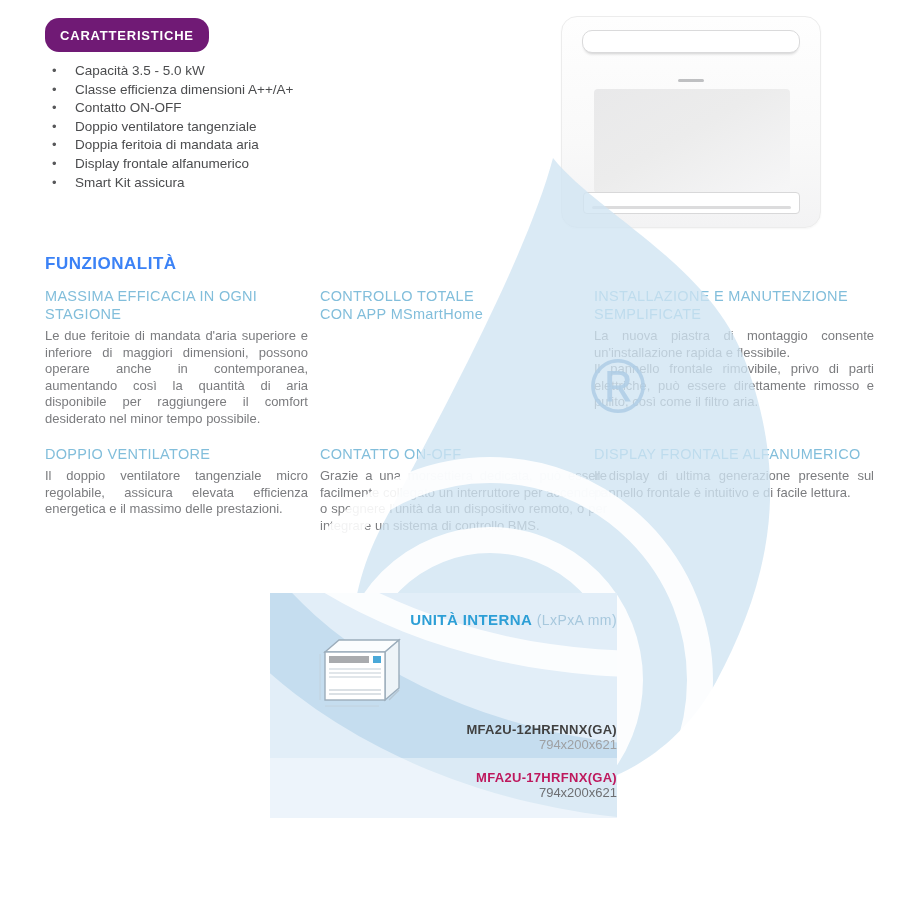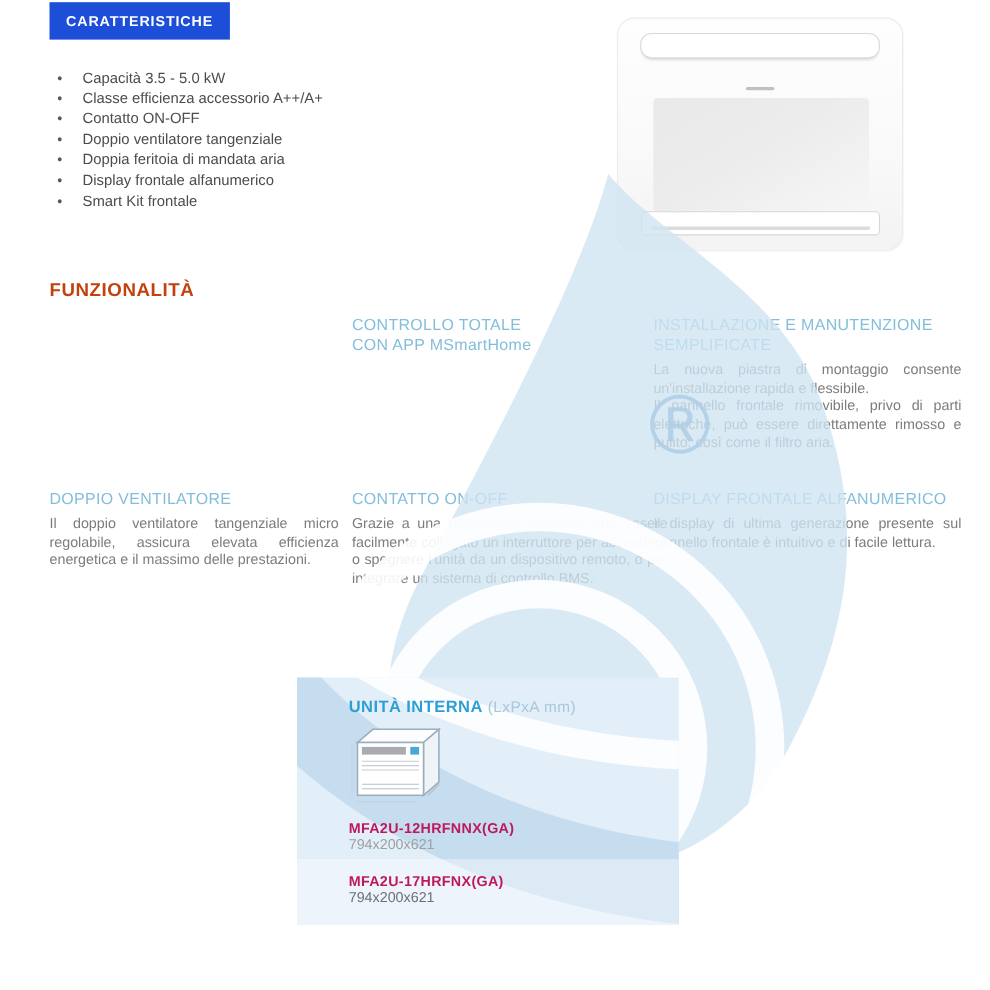--- a/index.html
+++ b/index.html
@@ -4,24 +4,25 @@
 <style>
   html,body{margin:0;padding:0;background:#ffffff;}
   .page{
     position:relative;width:900px;height:900px;overflow:hidden;
     background:#ffffff;
     font-family:"Liberation Sans", sans-serif;
     -webkit-font-smoothing:antialiased;
   }
   
   .badge{
-    position:absolute;left:45px;top:2px;
-    background:#1d4ed8;color:#ffffff;
+    position:absolute;left:45px;top:18px;
+    background:#701a75;color:#ffffff;
     font-size:13px;font-weight:bold;letter-spacing:.8px;
     padding:10px 15px 9px 15px;
+    border-radius:14px;
   }
   
   .features{
     position:absolute;left:52px;top:64px;width:480px;
     list-style:none;margin:0;padding:0;
   }
   .features li{
     display:flex;align-items:flex-start;
     font-size:13.5px;color:#4b4c4e;line-height:14px;
     margin-bottom:4.6px;
@@ -55,21 +56,21 @@
     position:absolute;left:21px;bottom:13px;width:215px;height:20px;
     background:#ffffff;border:1px solid #d8d8d9;border-radius:4px;
   }
   .product .vent-bottom .slot{
     position:absolute;left:8px;right:8px;bottom:4px;height:3px;
     background:#dcdcdd;border-radius:2px;
   }
   
   .funz-title{
     position:absolute;left:45px;top:254px;
-    font-size:17px;font-weight:bold;color:#c2410c;letter-spacing:.5px;
+    font-size:17px;font-weight:bold;color:#3b82f6;letter-spacing:.5px;
   }
   .section{position:absolute;}
   .section h3{
     margin:0 0 5px 0;
     font-size:14.5px;font-weight:normal;color:#82bedb;
     letter-spacing:.3px;line-height:18px;white-space:pre-line;
   }
   .section p{
     margin:0;font-size:13px;color:#7b7c7f;line-height:16.5px;
     text-align:justify;white-space:pre-line;
@@ -80,22 +81,22 @@
   .s4{left:45px;top:445px;width:263px;}
   .s5{left:320px;top:445px;width:287px;}
   .s6{left:594px;top:445px;width:280px;}
   
   .watermark{
     position:absolute;left:0;top:0;width:900px;height:900px;
     z-index:2;pointer-events:none;
   }
   
   .panel{
-    position:absolute;left:270px;top:616px;width:347px;height:225px;
-    background:#e2eef8;overflow:hidden;z-index:3;
+    position:absolute;left:270px;top:593px;width:347px;height:225px;
+    background:#e2eef8;overflow:hidden;z-index:3;text-align:right;
   }
   .panel .band-blue{
     position:absolute;width:980px;height:720px;border-radius:50%;
     border:74px solid #c5ddef;left:-140px;top:-640px;
   }
   .panel .band-white{
     position:absolute;width:980px;height:720px;border-radius:50%;
     border:26px solid rgba(255,255,255,.85);left:-140px;top:-688px;
   }
   .panel .band-light{
@@ -106,76 +107,79 @@
   .panel-title-row{font-size:15px;letter-spacing:.4px;}
   .panel-title{font-weight:bold;color:#2d9fd6;}
   .panel-subtitle{color:#a7c8dd;font-size:14px;}
   .unit-icon{margin:10px 0 0 2px;display:block;}
   .model{margin-top:0;}
   .model .name{
     font-size:13px;font-weight:bold;letter-spacing:.3px;line-height:15px;
   }
   .model .dims{font-size:13px;line-height:16px;}
   .model1{margin-top:14px;}
-  .model1 .name{color:#be185d;}
+  .model1 .name{color:#404040;}
   .model1 .dims{color:#9ea0a3;}
   .model2{margin-top:17px;}
   .model2 .name{color:#be185d;}
   .model2 .dims{color:#6e6f72;}
 </style>
 </head>
 <body>
 
 <div class="page">
 
   <div class="badge">CARATTERISTICHE</div>
 
   <ul class="features">
     <li>
         <span class="dot">•</span>
         <span>Capacità 3.5 - 5.0 kW</span>
       </li>
     <li>
         <span class="dot">•</span>
-        <span>Classe efficienza accessorio A++/A+</span>
+        <span>Classe efficienza dimensioni A++/A+</span>
       </li>
     <li>
         <span class="dot">•</span>
         <span>Contatto ON-OFF</span>
       </li>
     <li>
         <span class="dot">•</span>
         <span>Doppio ventilatore tangenziale</span>
       </li>
     <li>
         <span class="dot">•</span>
         <span>Doppia feritoia di mandata aria</span>
       </li>
     <li>
         <span class="dot">•</span>
         <span>Display frontale alfanumerico</span>
       </li>
     <li>
         <span class="dot">•</span>
-        <span>Smart Kit frontale</span>
+        <span>Smart Kit assicura</span>
       </li>
   </ul>
 
   <div class="product">
     <div class="vent-top"></div>
     <div class="logo-dash"></div>
     <div class="recess"></div>
     <div class="vent-bottom">
         <div class="slot"></div>
       </div>
   </div>
 
   <div class="funz-title">FUNZIONALITÀ</div>
 
   <div class="section s1">
+    <h3>MASSIMA EFFICACIA IN OGNI
+STAGIONE</h3>
+    <p>Le due feritoie di mandata d'aria superiore e inferiore di maggiori dimensioni, possono operare anche in contemporanea, aumentando così la quantità di aria disponibile per raggiungere il comfort desiderato nel minor tempo possibile.</p>
   </div>
   <div class="section s2">
     <h3>CONTROLLO TOTALE
 CON APP MSmartHome</h3>
   </div>
   <div class="section s3">
     <h3>INSTALLAZIONE E MANUTENZIONE
 SEMPLIFICATE</h3>
     <p>La nuova piastra di montaggio consente un'installazione rapida e flessibile.
 Il pannello frontale rimovibile, privo di parti elettriche, può essere direttamente rimosso e pulito, così come il filtro aria.</p>

